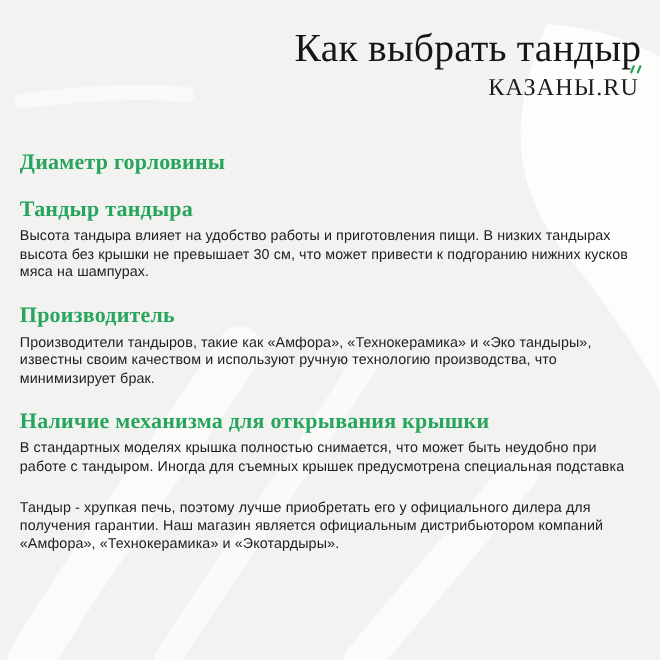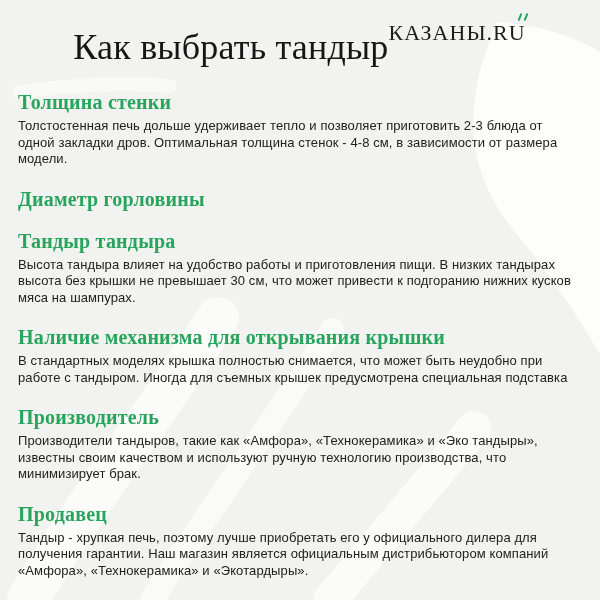--- a/index.html
+++ b/index.html
@@ -21,20 +21,21 @@
   .bg{
     position:absolute;inset:0;z-index:0;pointer-events:none;
   }
   .content{
     position:relative;z-index:1;
     padding:20px 17px 0 18px;
   }
   header{
     display:flex;justify-content:center;align-items:flex-end;
     margin-bottom:22px;
+    flex-direction:column;
   }
   h1.title{
     font-family:"Liberation Serif","DejaVu Serif",serif;
     font-weight:400;
     font-size:36px;line-height:46px;
     color:var(--title_color);
     letter-spacing:0.2px;
   }
   .logo{
     position:relative;
@@ -97,43 +98,38 @@
       <h1 class="title">Как выбрать тандыр</h1>
       <div class="logo">
         <span>КАЗАНЫ.RU</span>
         <span class="accents">
             <i></i>
             <i></i>
           </span>
       </div>
     </header>
 
-    <section>
-      <h2>Толщина стенки</h2>
-      <p>Толстостенная печь дольше удерживает тепло и позволяет приготовить 2-3 блюда от одной закладки дров. Оптимальная толщина стенок - 4-8 см, в зависимости от размера модели.</p>
-    </section>
 
     <section>
       <h2>Диаметр горловины</h2>
     </section>
 
     <section>
       <h2>Тандыр тандыра</h2>
       <p>Высота тандыра влияет на удобство работы и приготовления пищи. В низких тандырах высота без крышки не превышает 30 см, что может привести к подгоранию нижних кусков мяса на шампурах.</p>
     </section>
 
     <section>
+      <h2>Производитель</h2>
+      <p>Производители тандыров, такие как «Амфора», «Технокерамика» и «Эко тандыры», известны своим качеством и используют ручную технологию производства, что минимизирует брак.</p>
+    </section>
+
+    <section>
       <h2>Наличие механизма для открывания крышки</h2>
       <p>В стандартных моделях крышка полностью снимается, что может быть неудобно при работе с тандыром. Иногда для съемных крышек предусмотрена специальная подставка</p>
     </section>
 
     <section>
-      <h2>Производитель</h2>
-      <p>Производители тандыров, такие как «Амфора», «Технокерамика» и «Эко тандыры», известны своим качеством и используют ручную технологию производства, что минимизирует брак.</p>
-    </section>
-
-    <section>
-      <h2>Продавец</h2>
       <p>Тандыр - хрупкая печь, поэтому лучше приобретать его у официального дилера для получения гарантии. Наш магазин является официальным дистрибьютором компаний «Амфора», «Технокерамика» и «Экотардыры».</p>
     </section>
 
   </div>
 </div>
 
 </body></html>

